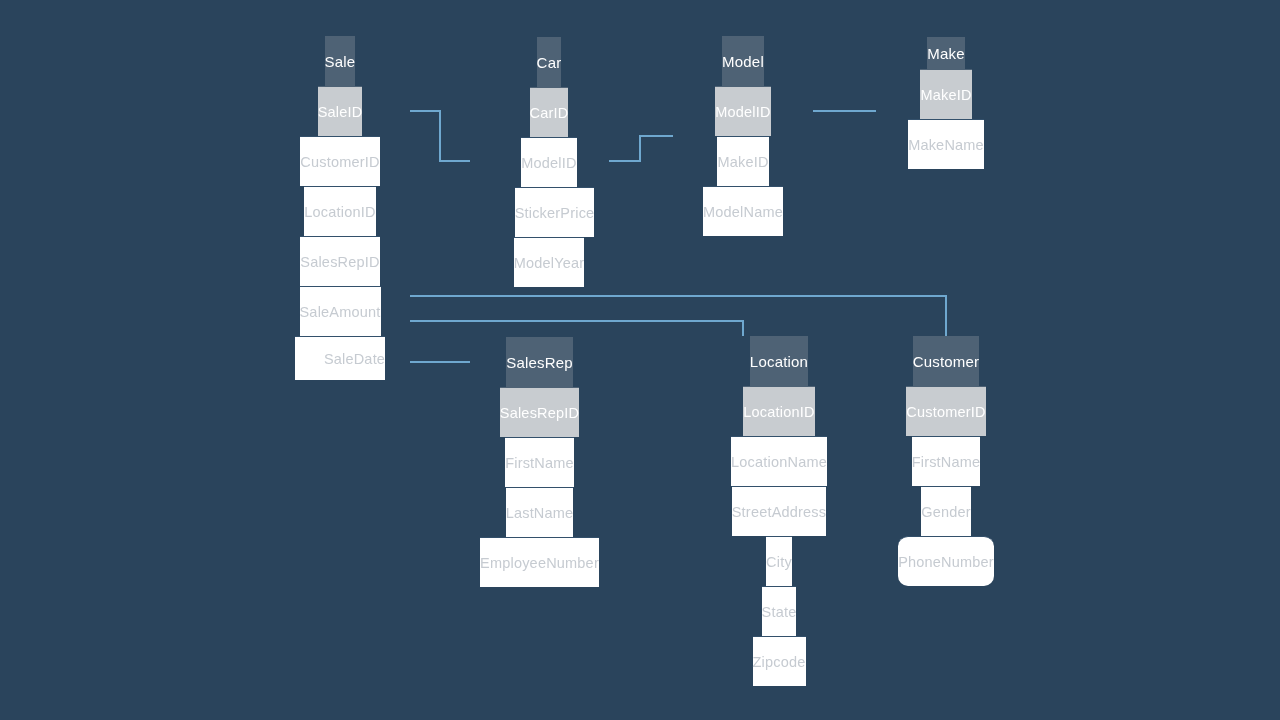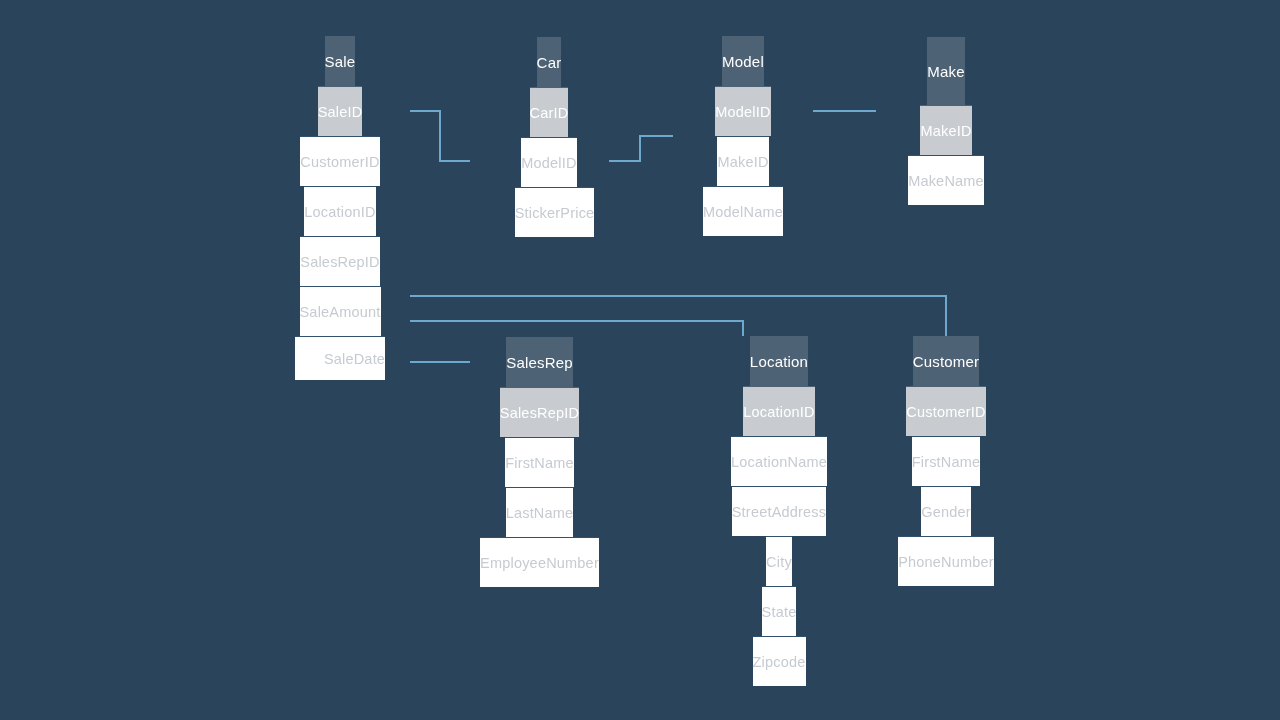--- a/index.html
+++ b/index.html
@@ -77,29 +77,30 @@
         <div class="tbl-row" style="height: 50px;">LocationID</div>
         <div class="tbl-row" style="height: 50px;">SalesRepID</div>
         <div class="tbl-row" style="height: 50px;">SaleAmount</div>
         <div class="tbl-row" style="height: 44px; padding-left: 29px;">SaleDate</div>
       </div>
       <div class="table-card" style="left: 470px; top: 37px; width: 139px; padding-left: 19px;">
         <div class="tbl-header" style="height: 50px;">Car</div>
         <div class="tbl-row pk" style="height: 50px;">CarID</div>
         <div class="tbl-row" style="height: 50px;">ModelID</div>
         <div class="tbl-row" style="height: 50px; margin-left: 11px;">StickerPrice</div>
+        <div class="tbl-row" style="height: 50px;">ModelYear</div>
       </div>
       <div class="table-card" style="left: 673px; top: 36px; width: 140px;">
         <div class="tbl-header" style="height: 50px;">Model</div>
         <div class="tbl-row pk" style="height: 50px;">ModelID</div>
         <div class="tbl-row" style="height: 50px;">MakeID</div>
         <div class="tbl-row" style="height: 50px;">ModelName</div>
       </div>
       <div class="table-card" style="left: 876px; top: 37px; width: 140px;">
-        <div class="tbl-header" style="height: 68px;">Make</div>
+        <div class="tbl-header" style="height: 32px;">Make</div>
         <div class="tbl-row pk" style="height: 50px;">MakeID</div>
         <div class="tbl-row" style="height: 50px;">MakeName</div>
       </div>
       <div class="table-card" style="left: 470px; top: 337px; width: 139px;">
         <div class="tbl-header" style="height: 50px;">SalesRep</div>
         <div class="tbl-row pk" style="height: 50px;">SalesRepID</div>
         <div class="tbl-row" style="height: 50px;">FirstName</div>
         <div class="tbl-row" style="height: 50px;">LastName</div>
         <div class="tbl-row" style="height: 50px;">EmployeeNumber</div>
       </div>
@@ -110,16 +111,16 @@
         <div class="tbl-row" style="height: 50px;">StreetAddress</div>
         <div class="tbl-row" style="height: 50px;">City</div>
         <div class="tbl-row" style="height: 50px;">State</div>
         <div class="tbl-row" style="height: 50px;">Zipcode</div>
       </div>
       <div class="table-card" style="left: 876px; top: 336px; width: 140px;">
         <div class="tbl-header" style="height: 50px;">Customer</div>
         <div class="tbl-row pk" style="height: 50px;">CustomerID</div>
         <div class="tbl-row" style="height: 50px;">FirstName</div>
         <div class="tbl-row" style="height: 50px;">Gender</div>
-        <div class="tbl-row" style="height: 50px;">PhoneNumber</div>
+        <div class="tbl-row" style="height: 50px; border-radius: 10px;">PhoneNumber</div>
       </div>
     </div>
 </div>
 
 </body></html>

